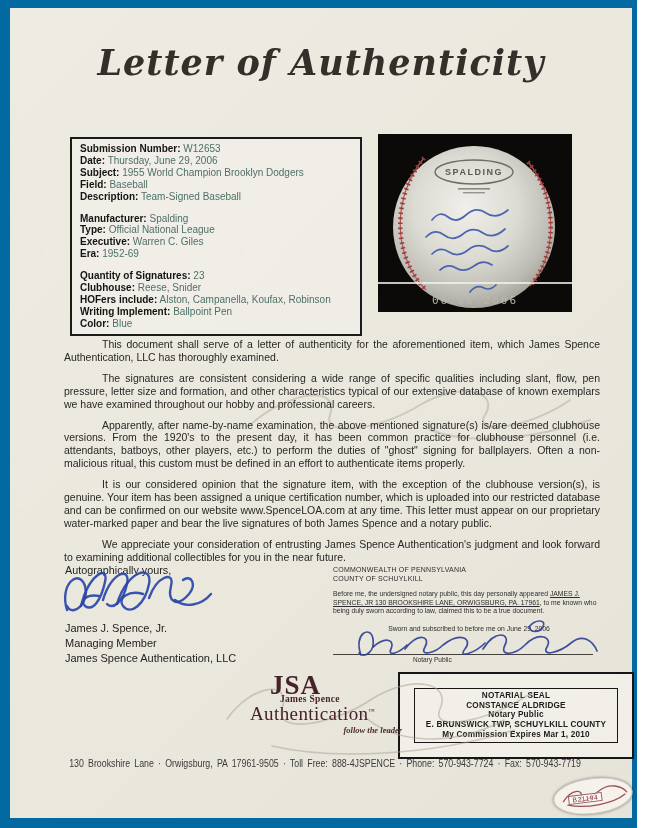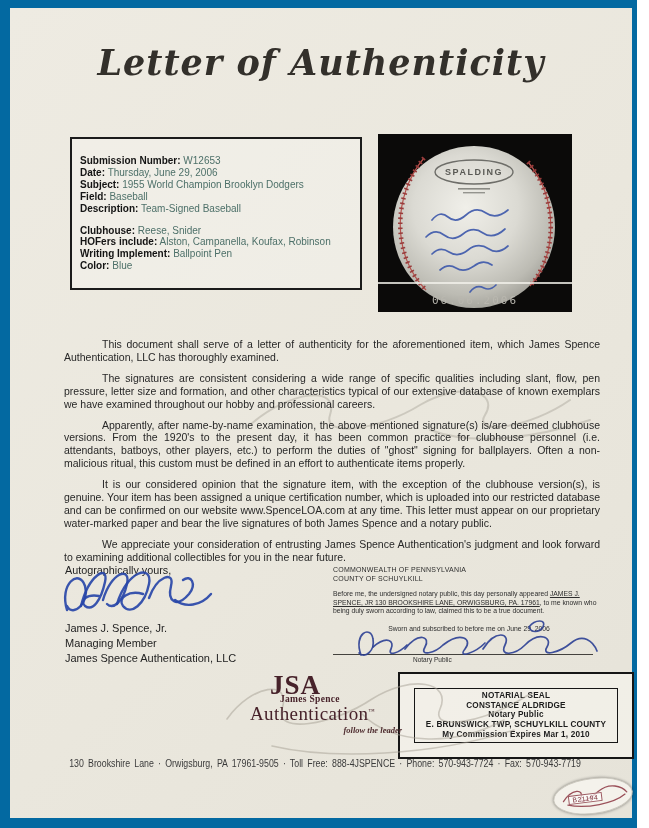--- a/index.html
+++ b/index.html
@@ -12,21 +12,21 @@
   .title{position:absolute;top:34px;left:0;right:0;margin:0;text-align:center;
          font-family:"DejaVu Serif",serif;font-style:italic;font-weight:700;
          font-size:35px;color:#33302b;letter-spacing:1px;}
 
   
   .wm{position:absolute;pointer-events:none;}
   .wm path{fill:none;stroke:#a9a499;stroke-width:2;stroke-linecap:round;opacity:.45;}
 
   
   .info-box{position:absolute;left:60px;top:129px;width:272px;border:2px solid #1b1b1b;
-            padding:16px 8px;background:rgba(255,255,255,.22);}
+            padding:4px 8px;background:rgba(255,255,255,.22);}
   .info-group + .info-group{margin-top:10px;}
   .info-row{font-size:10px;line-height:11.9px;white-space:nowrap;}
   .info-row .lbl{font-weight:700;color:#141414;}
   .info-row .val{color:#4d7069;}
 
   
   .photo{position:absolute;left:368px;top:126px;width:194px;height:178px;background:#0b0a09;}
   .crease{position:absolute;left:0;top:148px;width:100%;height:2px;
           background:rgba(242,241,235,.8);}
   .date-stamp{position:absolute;left:0;bottom:5px;width:100%;text-align:center;
@@ -114,20 +114,27 @@
 
     <div class="info-box">
       <div class="info-group">
         <div class="info-row"><span class="lbl">Submission Number:</span> <span class="val">W12653</span></div>
         <div class="info-row"><span class="lbl">Date:</span> <span class="val">Thursday, June 29, 2006</span></div>
         <div class="info-row"><span class="lbl">Subject:</span> <span class="val">1955 World Champion Brooklyn Dodgers</span></div>
         <div class="info-row"><span class="lbl">Field:</span> <span class="val">Baseball</span></div>
         <div class="info-row"><span class="lbl">Description:</span> <span class="val">Team-Signed Baseball</span></div>
       </div>
       <div class="info-group">
+        <div class="info-row"><span class="lbl">Manufacturer:</span> <span class="val">Spalding</span></div>
+        <div class="info-row"><span class="lbl">Type:</span> <span class="val">Official National League</span></div>
+        <div class="info-row"><span class="lbl">Executive:</span> <span class="val">Warren C. Giles</span></div>
+        <div class="info-row"><span class="lbl">Era:</span> <span class="val">1952-69</span></div>
+      </div>
+      <div class="info-group">
+        <div class="info-row"><span class="lbl">Quantity of Signatures:</span> <span class="val">23</span></div>
         <div class="info-row"><span class="lbl">Clubhouse:</span> <span class="val">Reese, Snider</span></div>
         <div class="info-row"><span class="lbl">HOFers include:</span> <span class="val">Alston, Campanella, Koufax, Robinson</span></div>
         <div class="info-row"><span class="lbl">Writing Implement:</span> <span class="val">Ballpoint Pen</span></div>
         <div class="info-row"><span class="lbl">Color:</span> <span class="val">Blue</span></div>
       </div>
     </div>
 
     <div class="photo">
       <svg width="194" height="178" viewBox="0 0 194 178">
         <defs>

